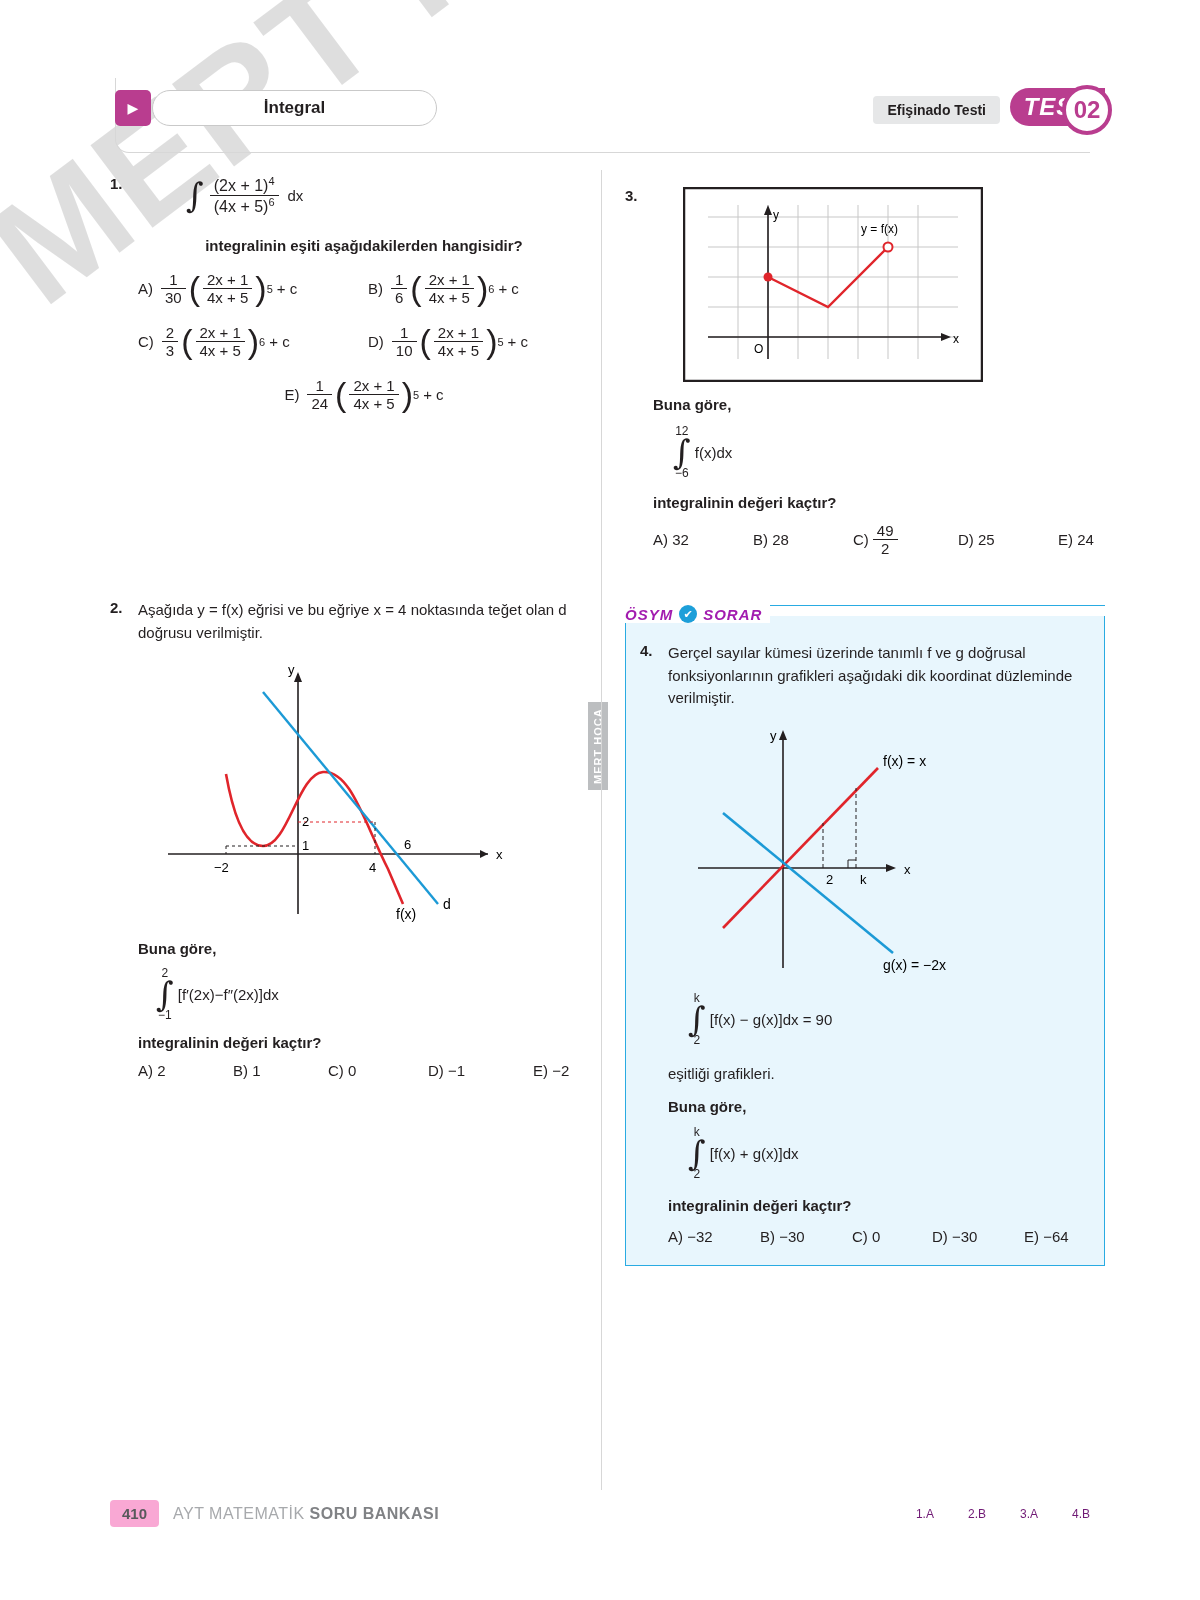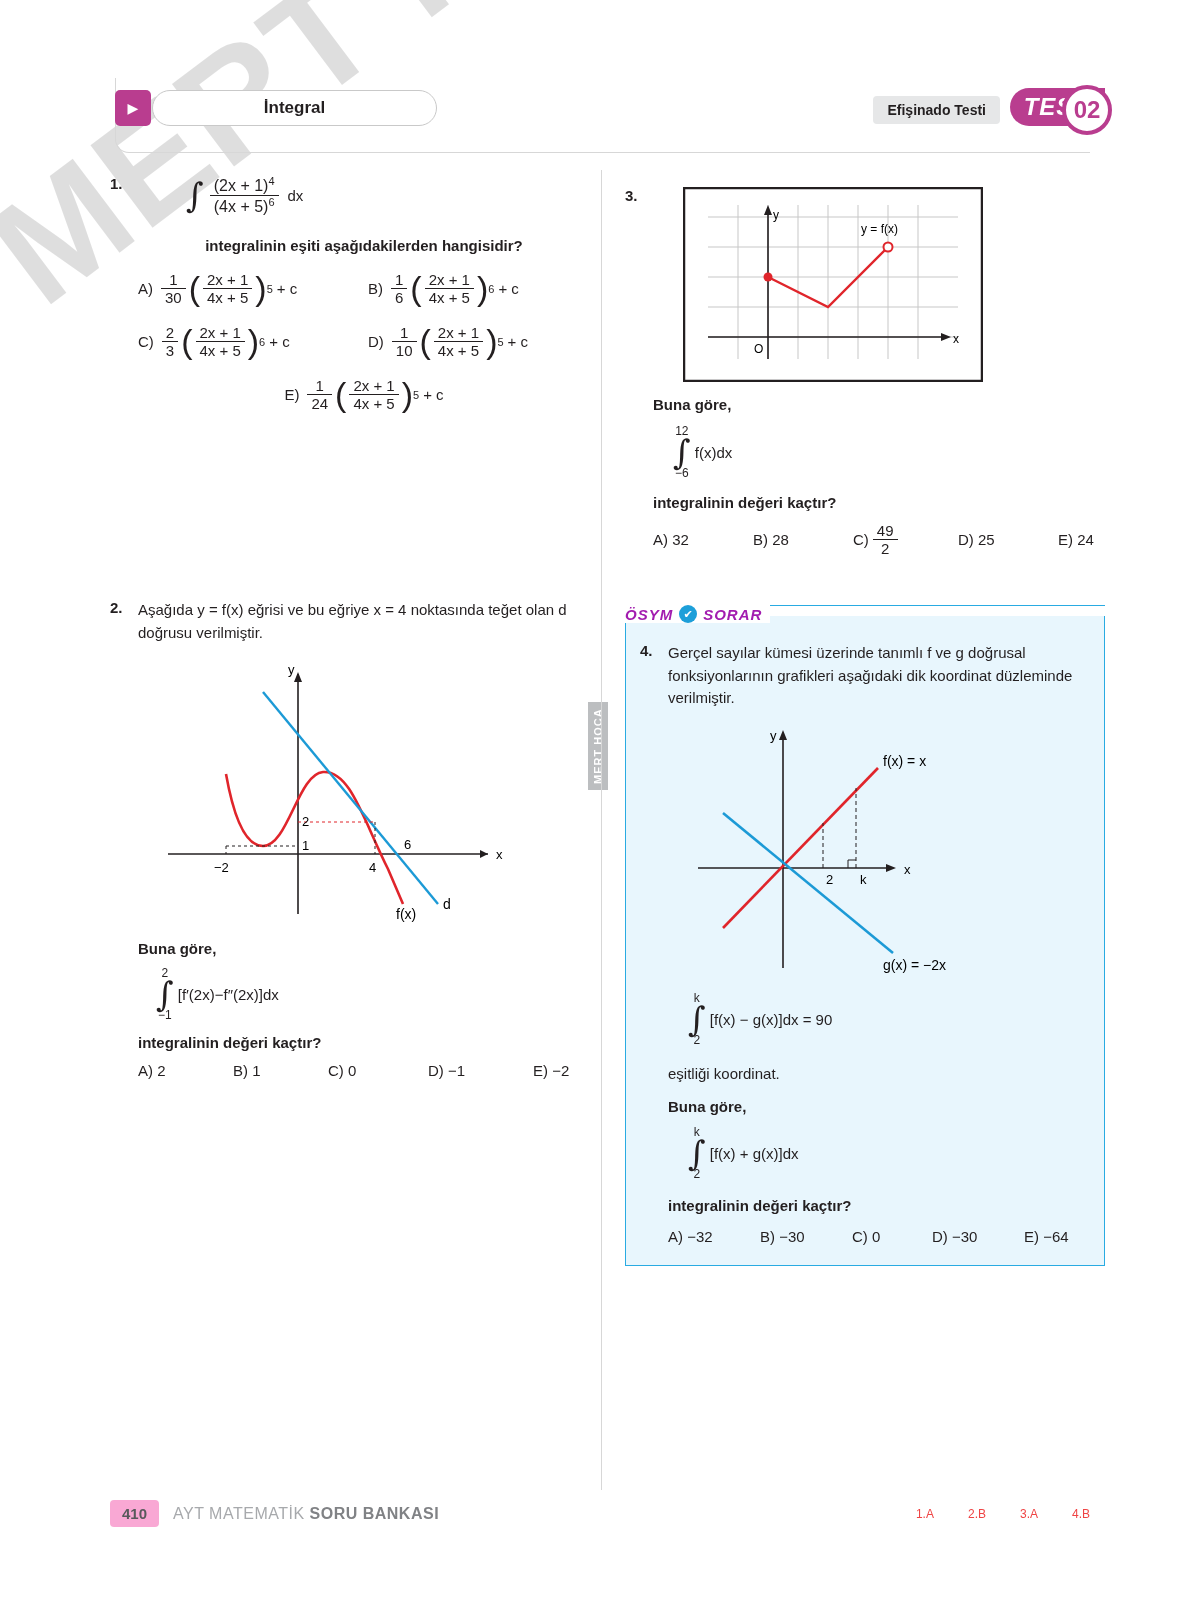--- a/index.html
+++ b/index.html
@@ -133,21 +133,21 @@
   .footer{
     position:absolute; left:110px; top:1500px; width:980px;
     display:flex; align-items:center;
   }
   .pagenum{
     background:#f9a8d4; color:#58595b; font-weight:bold; font-size:15px;
     padding:5px 12px; border-radius:4px;
   }
   .foot-title{ margin-left:14px; font-size:16px; color:#a7a9ac; letter-spacing:.5px;}
   .foot-title b{ color:#808285; }
-  .answers{ margin-left:auto; display:flex; gap:34px; font-size:12px; color:#ef4444; }
+  .answers{ margin-left:auto; display:flex; gap:34px; font-size:12px; color:#701a75; }
 
   svg{ display:block; }
 </style>
 </head>
 <body>
 
 <div class="wm-main">MERT HOCA YAYINLARI</div>
 <div class="wm-side">MERT HOCA</div>
 
 <div class="page-frame"></div>
@@ -449,21 +449,21 @@
 
           <div class="intdisp" style="margin:0 0 0 20px;">
             <span class="lims">
               <span>k</span>
               <span class="big">∫</span>
               <span>2</span>
             </span>
             <span style="margin-left:4px;">[f(x) − g(x)]dx = 90</span>
           </div>
 
-          <div class="q-text" style="margin-top:16px;">eşitliği koordinat.</div>
+          <div class="q-text" style="margin-top:16px;">eşitliği grafikleri.</div>
           <div class="q-text bold" style="margin-top:10px;">Buna göre,</div>
 
           <div class="intdisp" style="margin:8px 0 0 20px;">
             <span class="lims">
               <span>k</span>
               <span class="big">∫</span>
               <span>2</span>
             </span>
             <span style="margin-left:4px;">[f(x) + g(x)]dx</span>
           </div>

